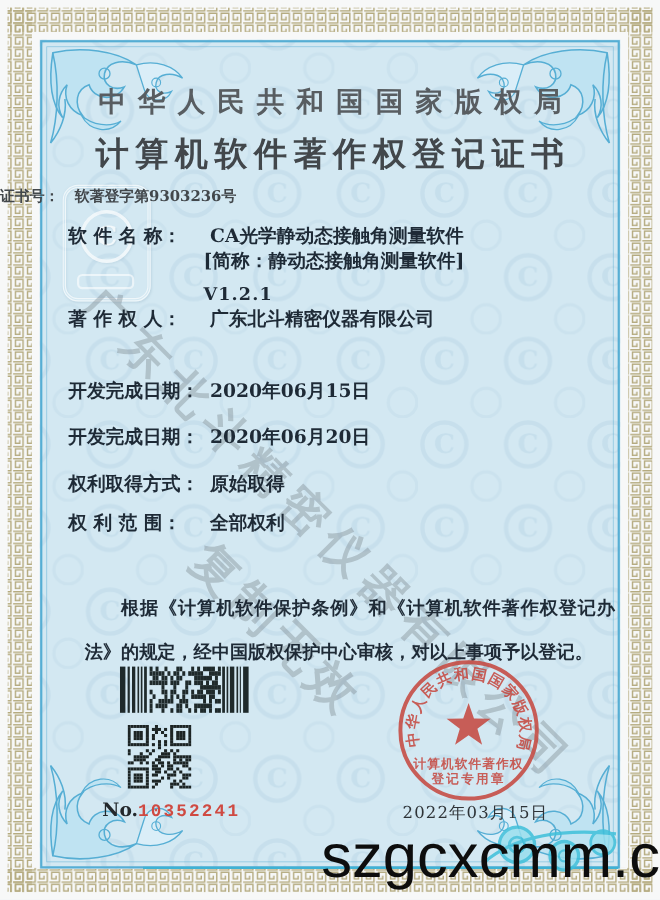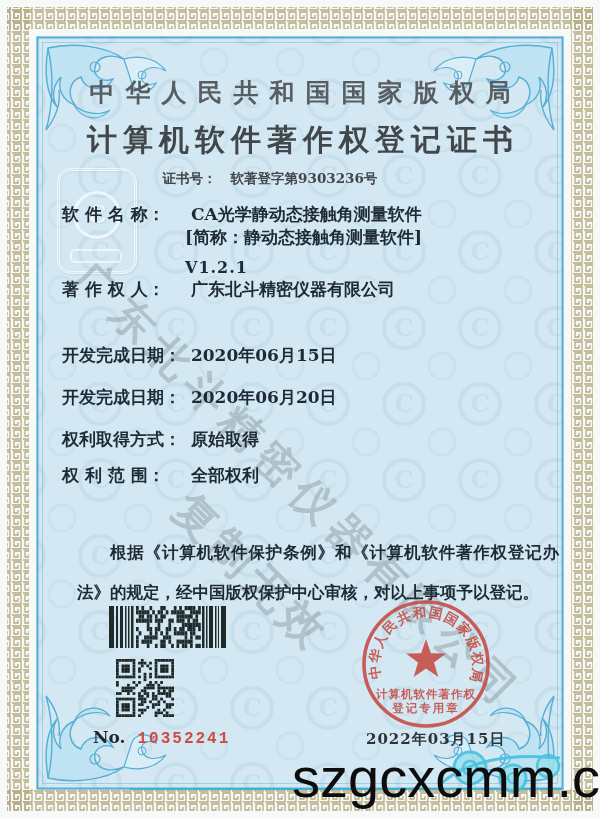--- a/index.html
+++ b/index.html
@@ -27,41 +27,41 @@
       text-shadow:1px 1px 1px rgba(140,170,190,.4);}
   .emboss .bar{position:absolute;left:10px;bottom:8px;width:48px;height:10px;border-radius:5px;
       border:2px solid rgba(255,255,255,0.8);}
 
   
   .content{position:absolute;left:0;top:0;width:600px;height:818px;z-index:4;}
   .issuer{position:absolute;left:0;top:76px;width:600px;text-align:center;
       font-size:25px;font-weight:bold;color:#585d61;letter-spacing:11px;text-indent:11px;}
   .cert-title{position:absolute;left:0;top:120px;width:600px;text-align:center;
       font-size:30px;font-weight:bold;color:#42474b;letter-spacing:6px;text-indent:6px;}
-  .certno{position:absolute;left:0;top:170px;width:540px;text-align:center;
+  .certno{position:absolute;left:0;top:170px;width:540px;text-align:left;
       font-size:13.5px;font-weight:bold;color:#42474b;}
   .certno .gap{display:inline-block;width:14px;}
 
   .row{position:absolute;left:62px;font-size:17px;font-weight:bold;color:#1e2a36;white-space:nowrap;}
   .row .lbl{display:inline-block;width:123px;}
   .subline{position:absolute;left:185px;font-size:17px;font-weight:bold;color:#1e2a36;white-space:nowrap;}
   .ver{font-size:16px;letter-spacing:1px;}
 
   .statement{position:absolute;left:60px;top:516px;width:482px;z-index:4;
       font-size:16.5px;font-weight:bold;color:#1e2a36;line-height:40px;
       text-indent:2em;margin:17px;text-align:justify;}
 
   .serial{position:absolute;left:93px;top:727px;z-index:4;font-size:17px;
       font-weight:bold;color:#23282c;}
   .serial .num{font-family:"Liberation Mono","DejaVu Sans Mono",monospace;
-      color:#cf4a42;font-size:16px;letter-spacing:2px;margin-left:12px;font-weight:bold;}
+      color:#cf4a42;font-size:16px;letter-spacing:2px;font-weight:bold;}
 
   .seal-wrap{position:absolute;left:356px;top:594px;z-index:5;}
   .seal-date{position:absolute;left:366px;top:730px;z-index:5;font-size:15px;
-      font-weight:bold;color:#2e3337;letter-spacing:1px;}
+      font-weight:normal;color:#2e3337;letter-spacing:1px;}
 
   .site-overlay{position:absolute;left:292px;top:745px;z-index:10;
       font-family:"Liberation Sans","DejaVu Sans",sans-serif;
       font-size:56px;color:#0d0d0d;white-space:nowrap;letter-spacing:0px;}
 
   .code-svg{position:absolute;z-index:4;}
   #pdf417{left:109px;top:605px;}
   #qrcode{left:116px;top:659px;}
 </style>
 </head>

